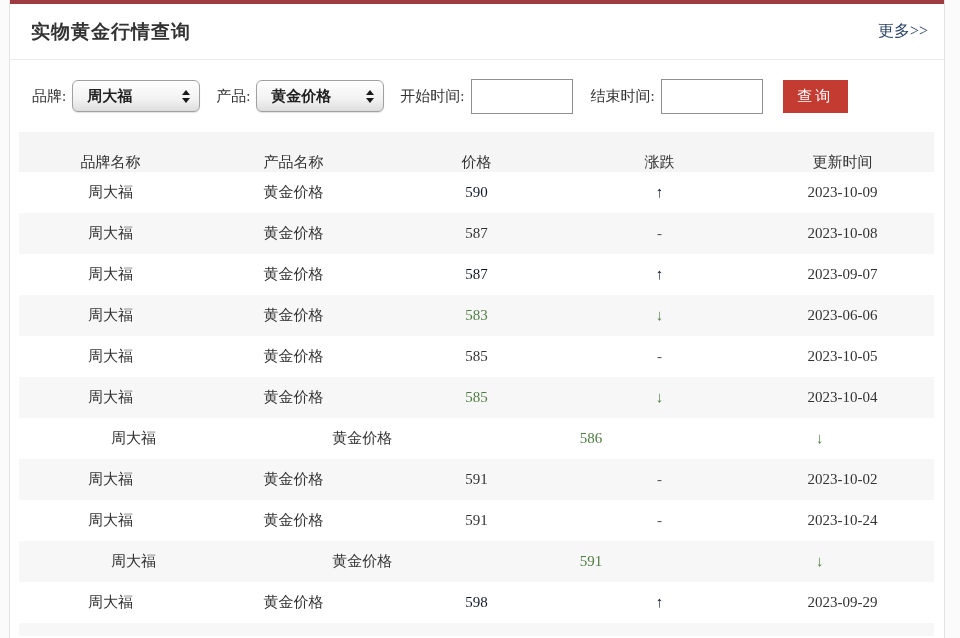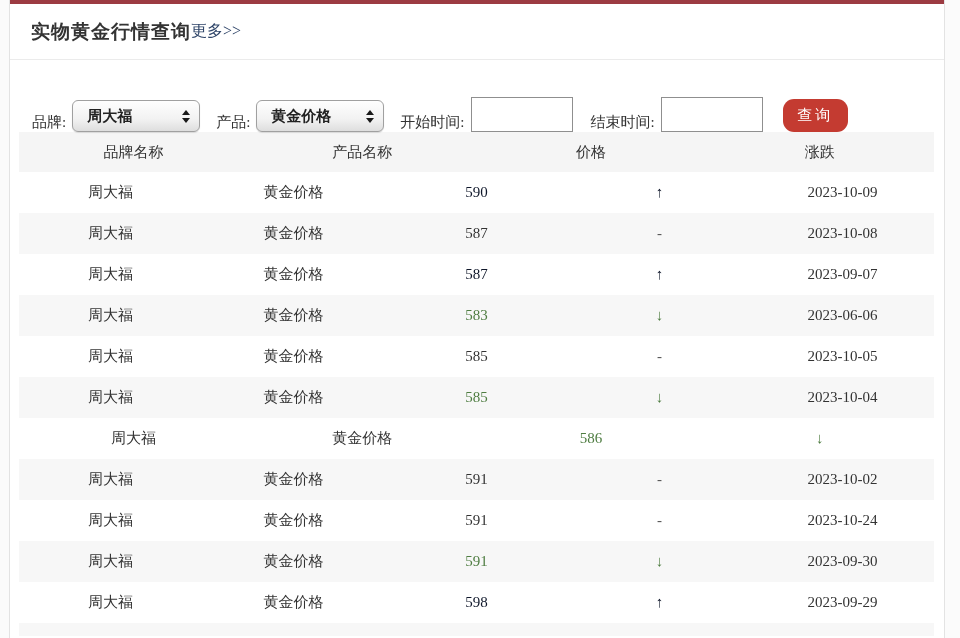--- a/index.html
+++ b/index.html
@@ -4,51 +4,51 @@
 <style>
   * { margin:0; padding:0; box-sizing:border-box; }
   html,body { width:960px; height:638px; overflow:hidden; background:#fbfbfb;
               font-family:"Liberation Serif", serif; }
   .container { margin-left:9px; width:936px; height:638px; background:#fff;
                border-left:1px solid #e3e3e3; border-right:1px solid #e3e3e3; }
   .top-accent { height:4px; background:#9c3b42; }
 
   
   .page-header { height:56px; display:flex; align-items:center;
-                 justify-content:flex-start; padding:0 16px 0 21px;
+                 justify-content:space-between; padding:0 16px 0 21px;
                  border-bottom:1px solid #ebebeb; }
   .page-title { font-family:"Liberation Sans", sans-serif; font-weight:bold;
                 font-size:19px; color:#333; letter-spacing:1px; }
   .more-link { font-size:16px; color:#2e4468; text-decoration:none; }
 
   
-  .filter-bar { height:72px; display:flex; align-items:flex-end; padding-left:22px; }
+  .filter-bar { height:72px; display:flex; align-items:center; padding-left:22px; }
   .filter-label { font-size:15px; color:#333; margin-right:6px; white-space:nowrap; }
   .select-box { width:128px; height:32px; border:1px solid #a0a0a0; border-radius:6px;
                 background:linear-gradient(180deg,#fefefe 0%,#f2f2f2 60%,#dedede 100%);
                 box-shadow:0 1px 1px rgba(0,0,0,.12);
                 display:flex; align-items:center; justify-content:space-between;
                 padding:0 9px 0 14px; margin-right:16px; cursor:default; }
   .select-text { font-size:15px; font-weight:600; color:#222; }
   .stepper { display:flex; flex-direction:column; gap:3px; align-items:center; }
   .tri-up { width:0; height:0; border-left:4px solid transparent;
             border-right:4px solid transparent; border-bottom:5px solid #1a1a1a; }
   .tri-down { width:0; height:0; border-left:4px solid transparent;
               border-right:4px solid transparent; border-top:5px solid #1a1a1a; }
   .text-input { width:102px; height:35px; border:1px solid #8f8f8f; background:#fff;
                 margin-right:18px; font-size:15px; padding:0 6px;
                 font-family:"Liberation Serif", serif; }
   .search-btn { width:65px; height:33px; background:#c43b31; color:#fff; border:none;
-                border-radius:11px; font-size:15px; letter-spacing:3px; cursor:pointer;
+                border-radius:0; font-size:15px; letter-spacing:3px; cursor:pointer;
                 font-family:"Liberation Serif", serif; margin-left:2px; }
 
   
   .table { margin:0 10px 0 9px; }
   .trow { display:flex; height:41px; align-items:center; background:#fff; }
-  .trow.head { height:40px; background:#f5f5f5; }
+  .trow.head { height:40px; background:#f5f5f5;align-items:flex-end; }
   .trow.alt { background:#f7f7f7; }
   .cell { flex:1; text-align:center; font-size:15px; color:#333; }
   .cell.up { color:#0f172a; }
   .cell.down { color:#4f7d42; }
   .cell.flat { color:#333; }
   .cell.trend.flat { color:#555; }
   .partial-row { height:13px; background:#f7f7f7; margin:0 10px 0 9px; }
 </style>
 </head>
 <body>
@@ -88,20 +88,21 @@
 
     <button class="search-btn">查询</button>
   </div>
 
   <div class="table">
     <div class="trow head">
         <div class="cell">品牌名称</div>
         <div class="cell">产品名称</div>
         <div class="cell">价格</div>
         <div class="cell">涨跌</div>
+        <div class="cell">更新时间</div>
       </div>
     <div>
         <div class="trow">
           <div class="cell">周大福</div>
           <div class="cell">黄金价格</div>
           <div class="cell price up">590</div>
           <div class="cell trend up">↑</div>
           <div class="cell">2023-10-09</div>
         </div>
         <div class="trow alt">
@@ -157,21 +158,20 @@
           <div class="cell">黄金价格</div>
           <div class="cell price flat">591</div>
           <div class="cell trend flat">-</div>
           <div class="cell">2023-10-24</div>
         </div>
         <div class="trow alt">
           <div class="cell">周大福</div>
           <div class="cell">黄金价格</div>
           <div class="cell price down">591</div>
           <div class="cell trend down">↓</div>
-          <div class="cell">2023-09-30</div>
         </div>
         <div class="trow">
           <div class="cell">周大福</div>
           <div class="cell">黄金价格</div>
           <div class="cell price up">598</div>
           <div class="cell trend up">↑</div>
           <div class="cell">2023-09-29</div>
         </div>
       </div>
   </div>

